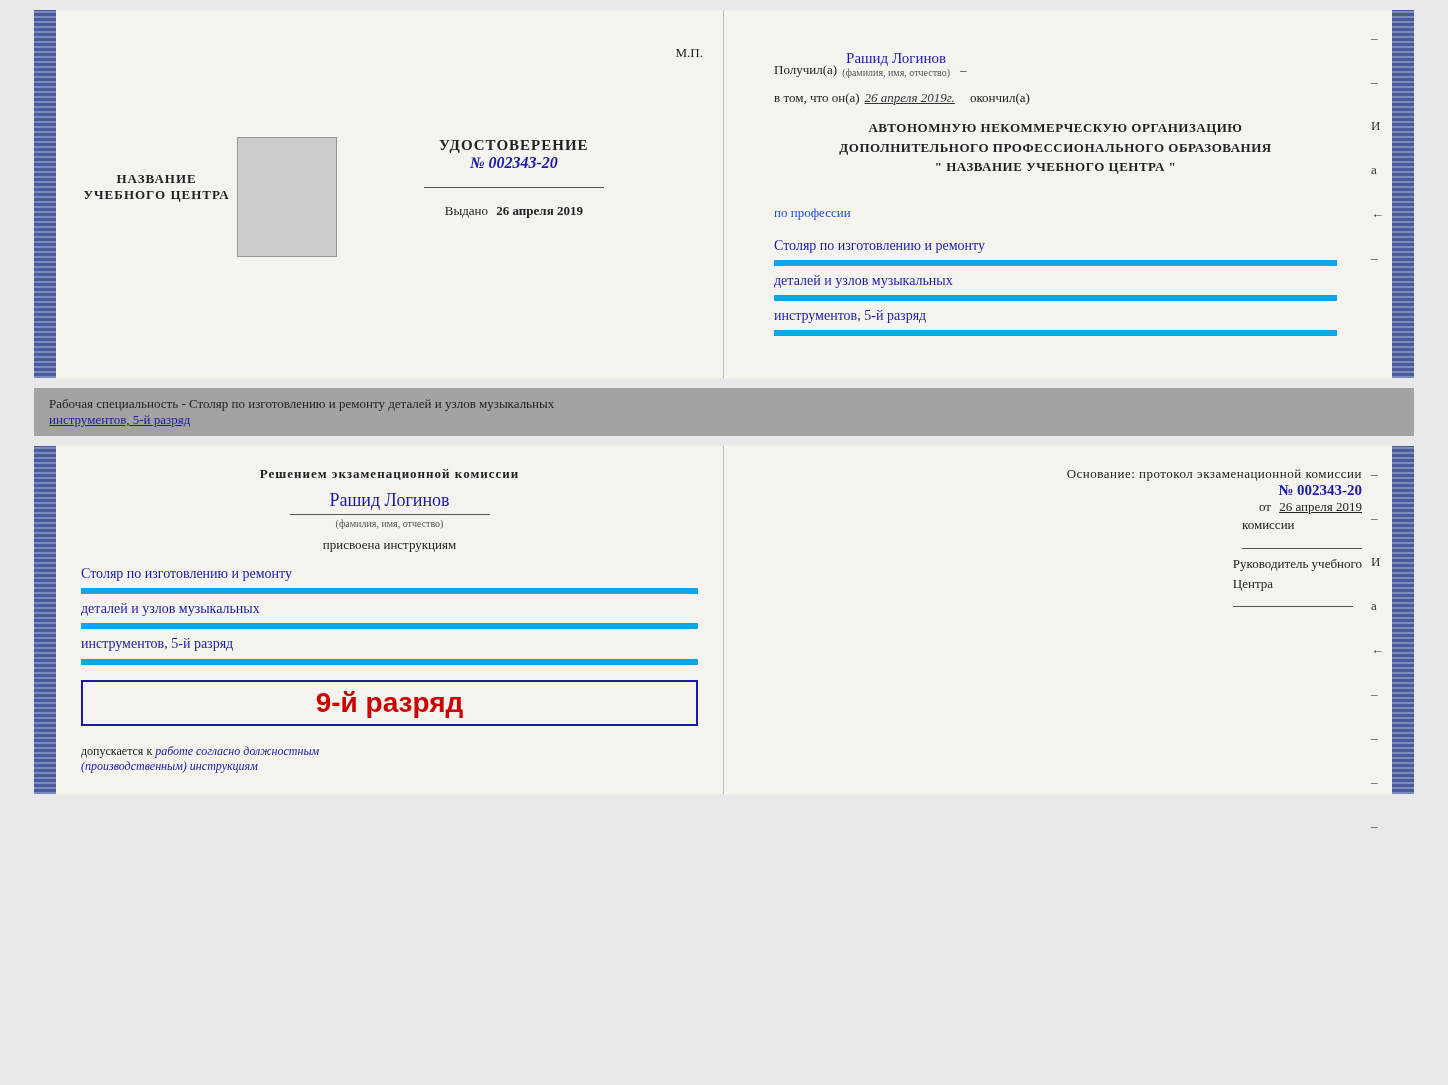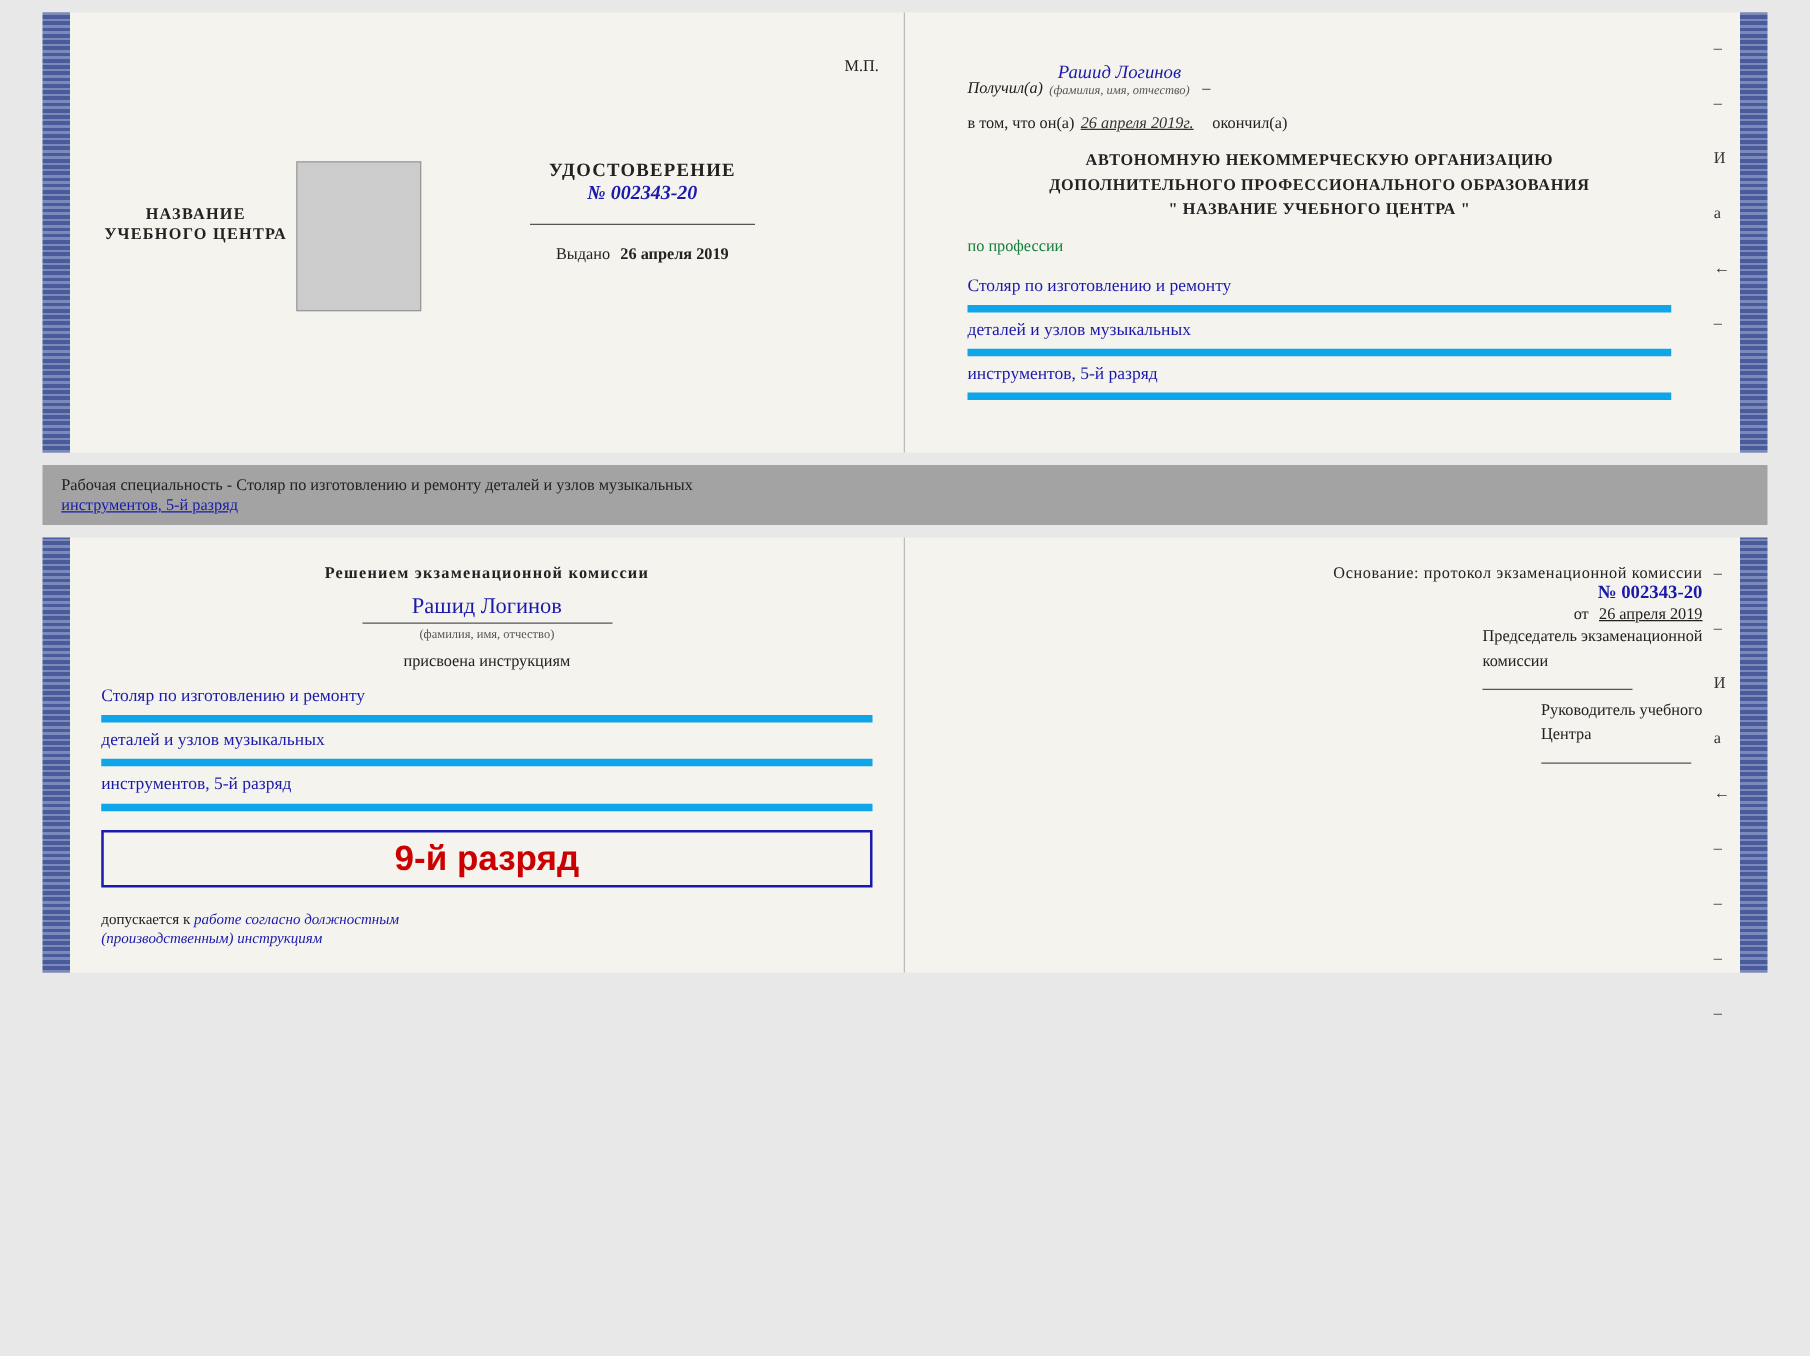--- a/index.html
+++ b/index.html
@@ -105,21 +105,20 @@
       gap: 12px;
       font-size: 13px;
       color: #222;
     }
 
     .poluchil-line {
       display: flex;
       align-items: flex-end;
       gap: 5px;
       font-size: 13px;
-      font-style: italic;
     }
 
     .handwritten {
       font-family: 'Segoe Script', 'Brush Script MT', cursive;
       color: #1a1aaa;
       font-size: 15px;
     }
 
     .small-label {
       font-size: 10px;
@@ -138,21 +137,22 @@
     .avtonomnuyu-block {
       font-size: 13px;
       font-weight: bold;
       letter-spacing: 0.5px;
       text-align: center;
       line-height: 1.5;
     }
 
     .po-professii {
       font-size: 13px;
-      color: #15803d;
+      color: #1d4ed8;
+      margin-top: 16px;
     }
 
     .handwritten-profession {
       font-family: 'Segoe Script', 'Brush Script MT', cursive;
       color: #1a1aaa;
       font-size: 14px;
       line-height: 1.8;
     }
 
     .profession-line {
@@ -428,21 +428,20 @@
       <div class="osnovanie-line">Основание: протокол экзаменационной  комиссии</div>
 
       <div class="protocol-num">№  002343-20</div>
 
       <div class="ot-line">
         <span>от</span>
         <span style="margin-left:5px;text-decoration:underline;">26 апреля 2019</span>
       </div>
 
       <div class="chairman-block">
-        <div>Председатель экзаменационной</div>
         <div>комиссии</div>
         <div class="signature-line"></div>
       </div>
 
       <div class="rukovoditel-block">
         <div>Руководитель учебного</div>
         <div>Центра</div>
         <div class="signature-line"></div>
       </div>
 

